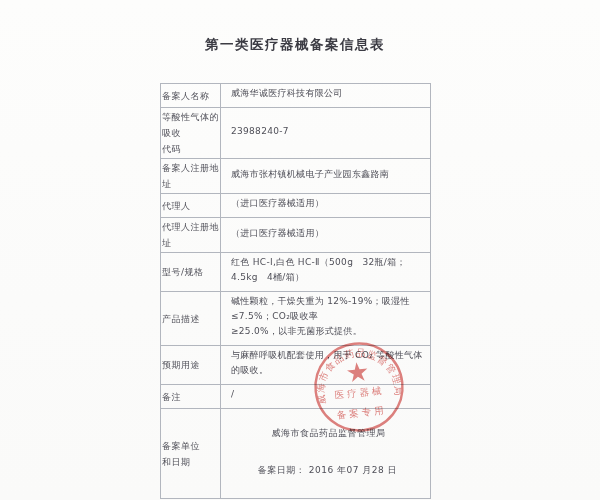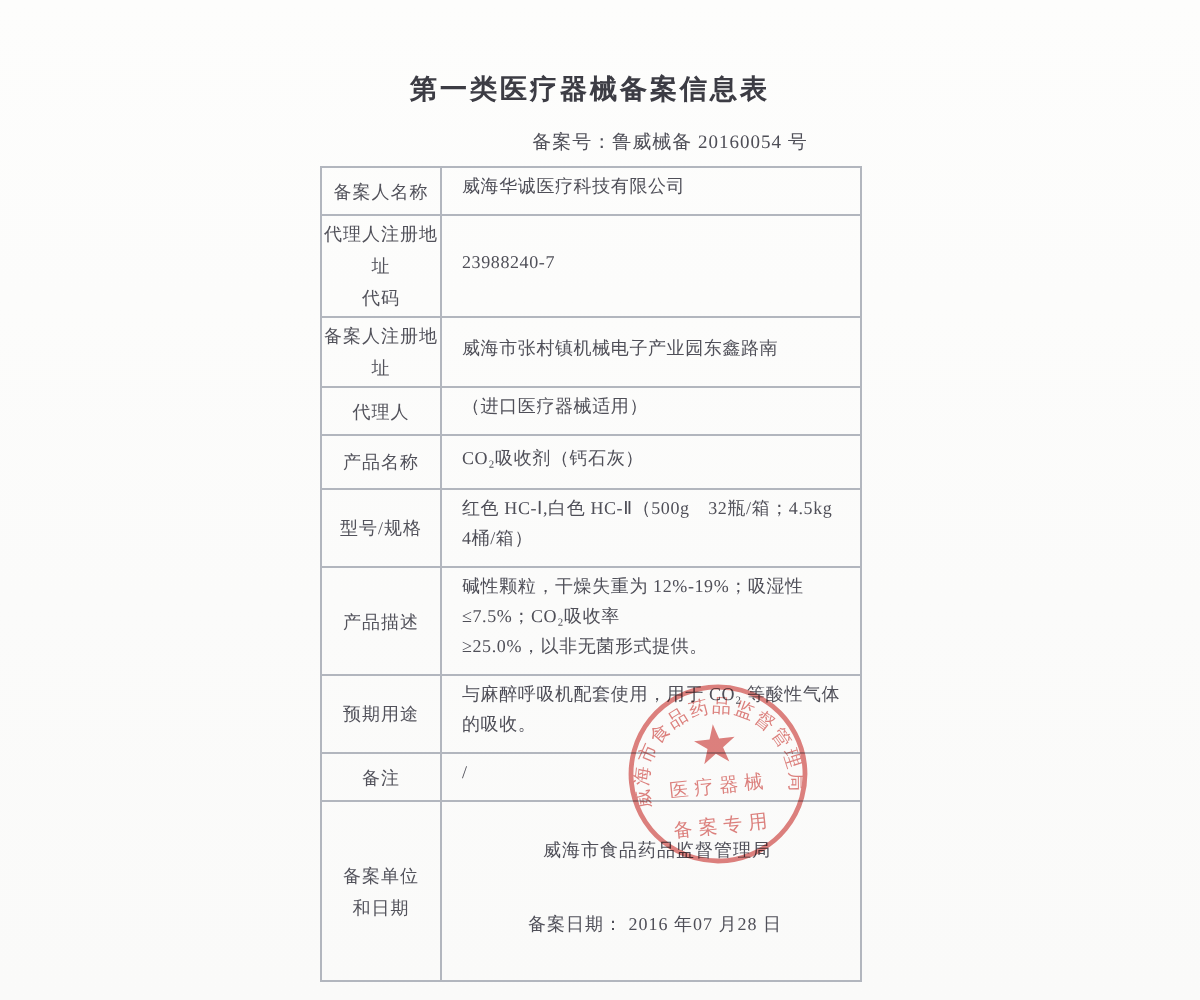--- a/index.html
+++ b/index.html
@@ -2,42 +2,42 @@
 <html><head>
 <meta charset="utf-8">
 <style>
   html,body{margin:0;padding:0;}
   body{
     width:600px;height:500px;position:relative;overflow:hidden;
     background:#fcfcfb;
     font-family:"DejaVu Sans","Liberation Sans",sans-serif;
     -webkit-font-smoothing:antialiased;
   }
-  .page{position:absolute;inset:0;background:linear-gradient(180deg,#fdfdfc 0%,#fbfbfa 60%,#fafaf9 100%);font-family:Liberation Serif, serif;}
+  .page{position:absolute;inset:0;background:linear-gradient(180deg,#fdfdfc 0%,#fbfbfa 60%,#fafaf9 100%);}
   .doc-title{
     position:absolute;left:145px;top:36px;width:300px;
     text-align:center;font-size:13.5px;font-weight:bold;color:#3c3c44;
     letter-spacing:1.5px;
   }
   .record-no{
     position:absolute;left:235px;top:65px;width:200px;
     text-align:center;font-size:9.5px;color:#4e4e57;letter-spacing:.5px;
   }
   table.form{
     position:absolute;left:160px;top:83px;width:271px;
     border-collapse:collapse;table-layout:fixed;
     font-size:9px;color:#4f4f58;
   }
   table.form td{
     border:1px solid #b2b6be;
     vertical-align:middle;
     overflow:hidden;
   }
   td.lbl{
-    width:57px;text-align:center;white-space:pre-line;
+    width:57px;white-space:pre-line;
     line-height:16px;letter-spacing:.5px;color:#52525b;
   }
   td.val{
     padding:2px 4px 6px 10px;text-align:left;white-space:pre-line;
     line-height:15px;letter-spacing:.3px;
   }
   tr.h19{height:19px}tr.h40{height:40px}tr.h21{height:21px}tr.h20{height:20px}
   tr.h18{height:18px}tr.h27{height:27px}tr.h33{height:33px}tr.h22{height:22px}
   tr.h58{height:58px}
   .unit-line{ text-align:center;line-height:14px;letter-spacing:.5px;}
@@ -49,44 +49,43 @@
   }
   .stamp svg{display:block}
 </style>
 </head>
 <body>
 
 <div class="page">
 
   <div class="doc-title">第一类医疗器械备案信息表</div>
 
-  <div class="record-no">备案号：鲁威械备 20160054 号</div>
 
   <table class="form">
     <tbody>
         <tr class="h19">
       <td class="lbl">备案人名称</td>
       <td class="val">威海华诚医疗科技有限公司</td>
     </tr>
     <tr class="h40">
-      <td class="lbl">代理人注册地址
+      <td class="lbl">等酸性气体的吸收
 代码</td>
       <td class="val">23988240-7</td>
     </tr>
     <tr class="h21">
       <td class="lbl">备案人注册地址</td>
       <td class="val">威海市张村镇机械电子产业园东鑫路南</td>
     </tr>
     <tr class="h18">
       <td class="lbl">代理人</td>
       <td class="val">（进口医疗器械适用）</td>
     </tr>
-    <tr class="h27">
-      <td class="lbl">产品名称</td>
-      <td class="val">CO₂吸收剂（钙石灰）</td>
+    <tr class="h20">
+      <td class="lbl">代理人注册地址</td>
+      <td class="val">（进口医疗器械适用）</td>
     </tr>
     <tr class="h20">
       <td class="lbl">型号/规格</td>
       <td class="val">红色 HC-Ⅰ,白色 HC-Ⅱ（500g　32瓶/箱；4.5kg　4桶/箱）</td>
     </tr>
     <tr class="h33">
       <td class="lbl">产品描述</td>
       <td class="val">碱性颗粒，干燥失重为 12%-19%；吸湿性≤7.5%；CO₂吸收率
 ≥25.0%，以非无菌形式提供。</td>
     </tr>

